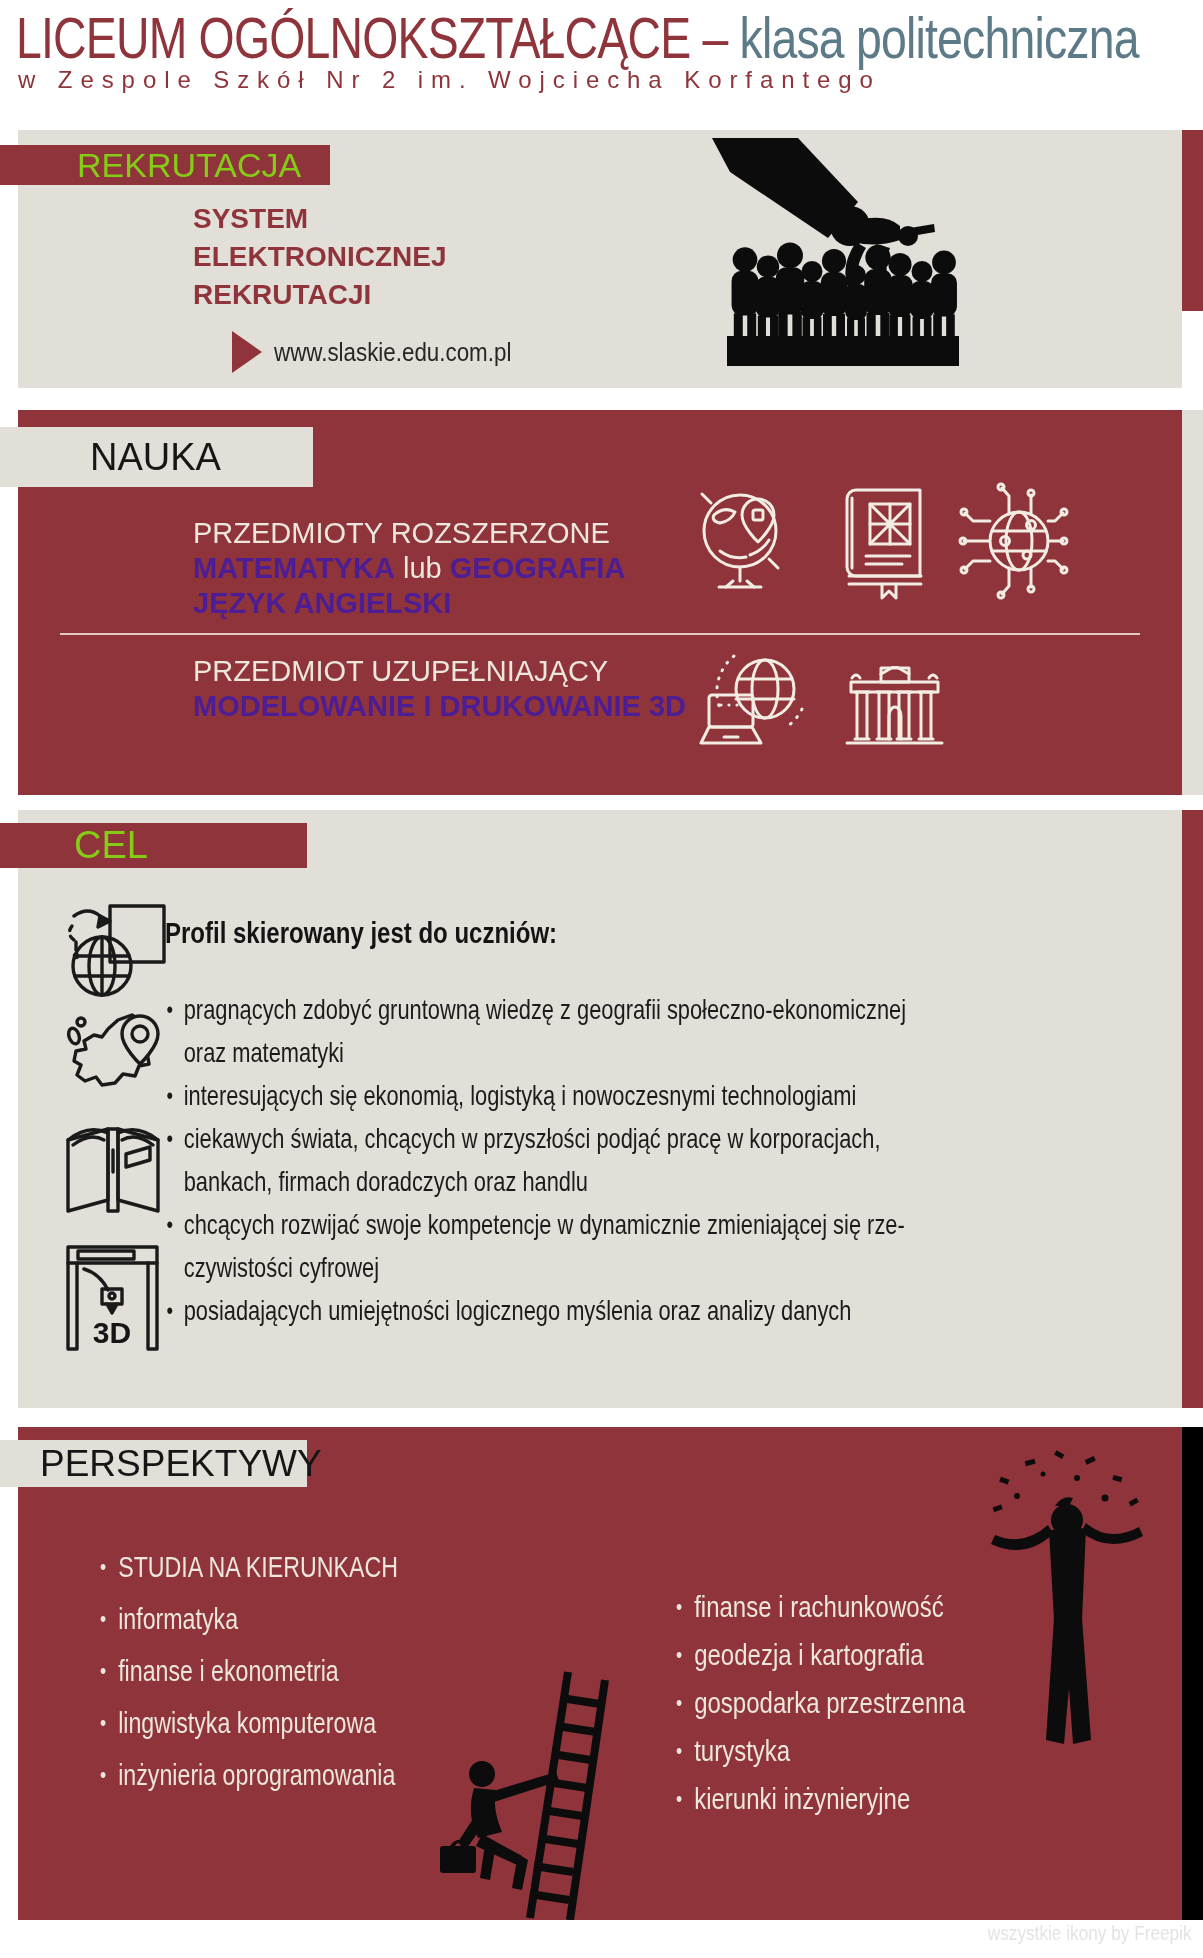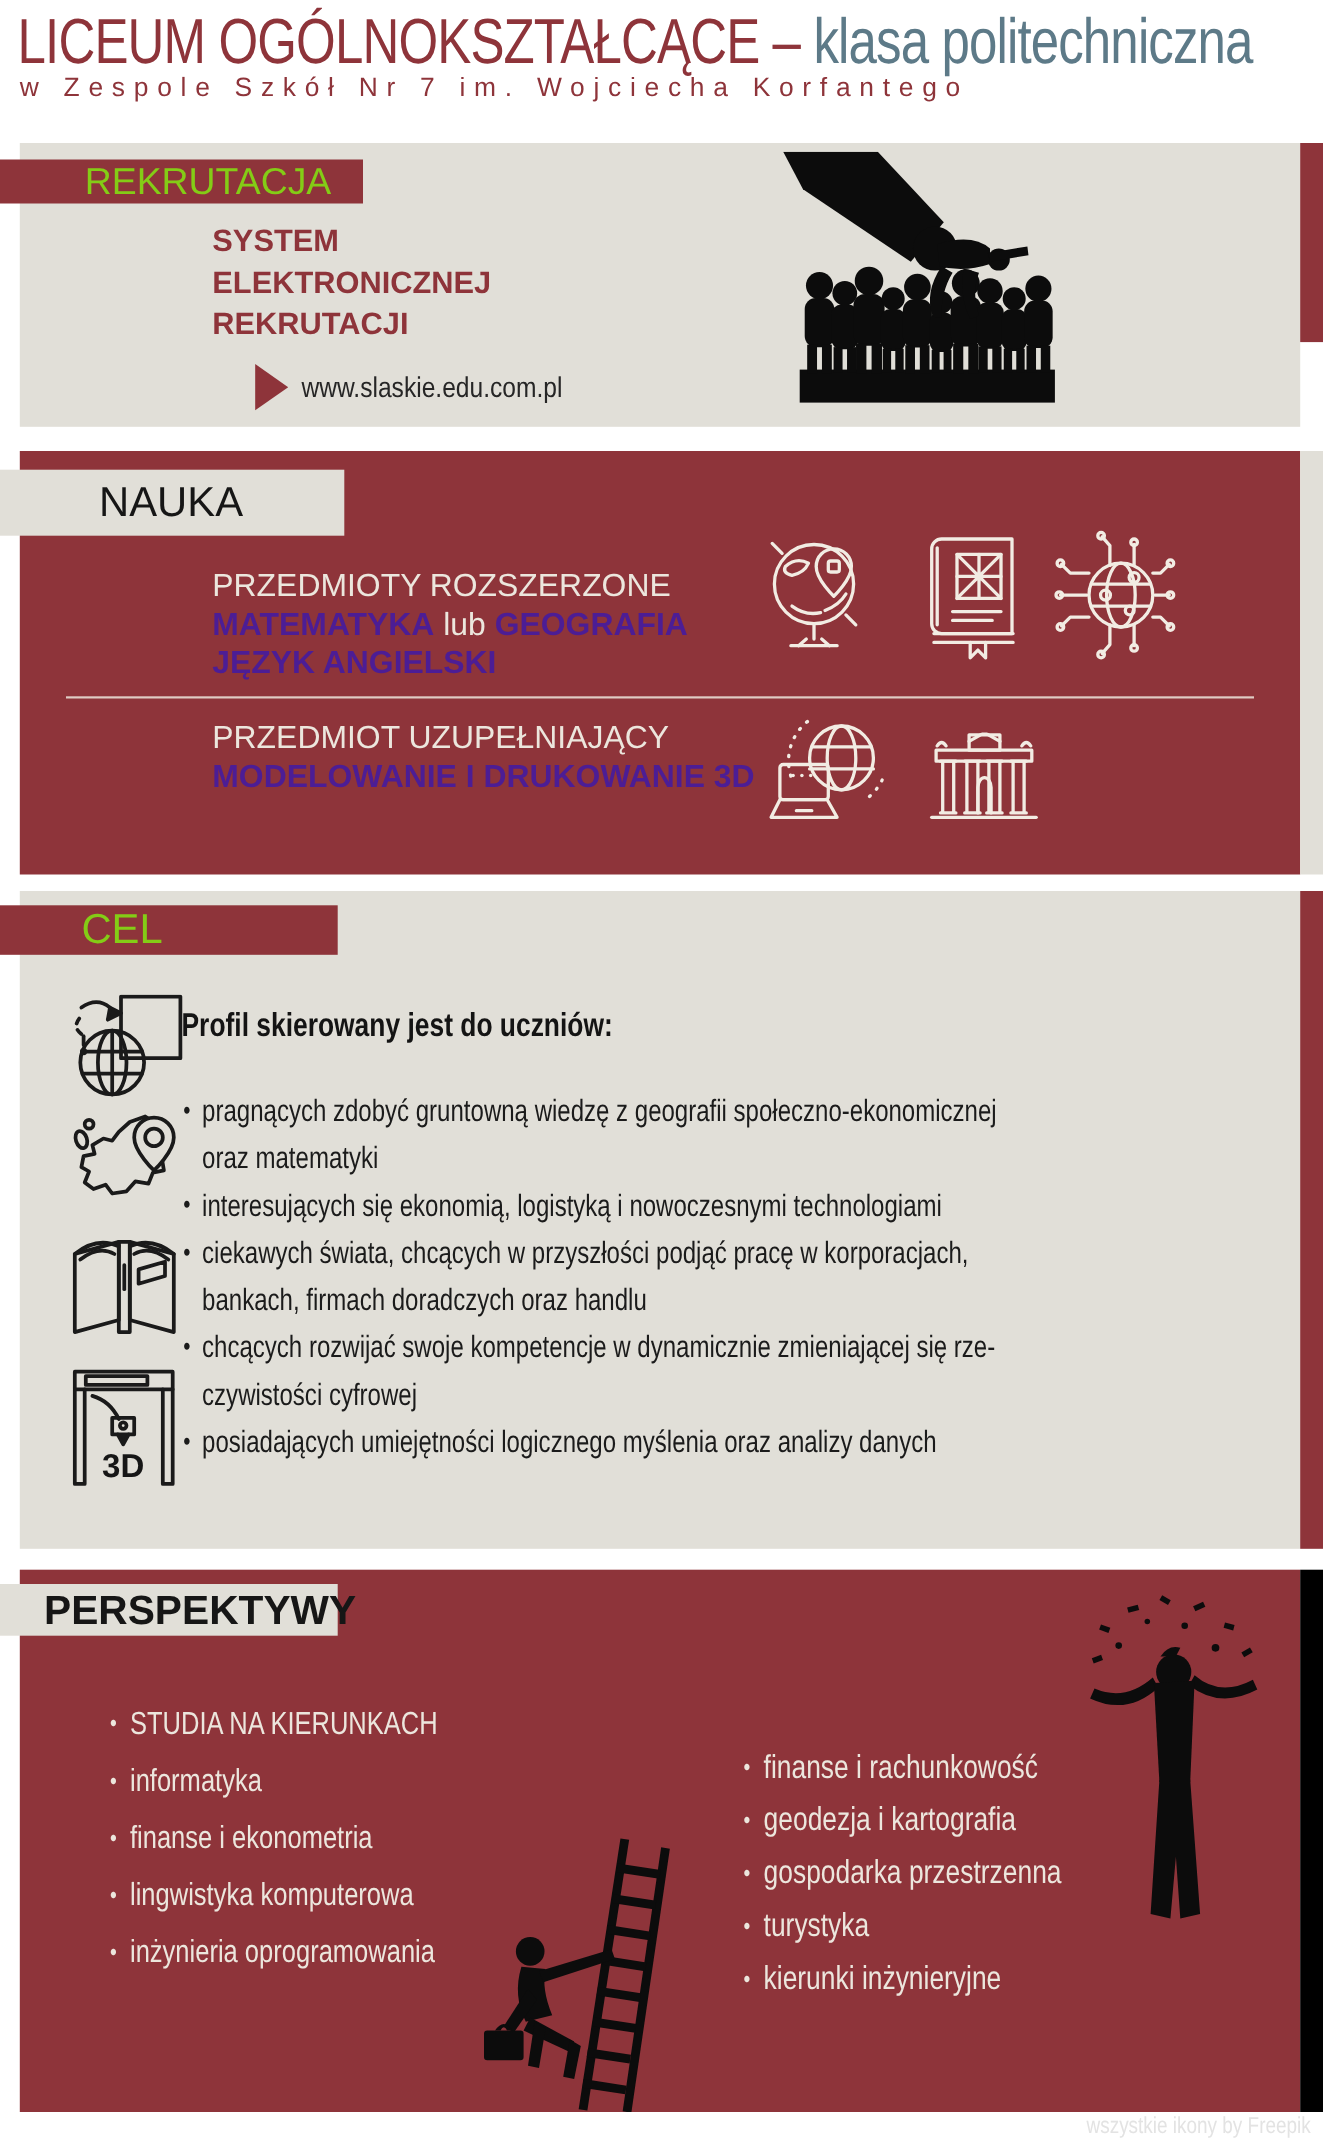--- a/index.html
+++ b/index.html
@@ -53,21 +53,21 @@
                  transform:scaleX(0.82);transform-origin:100% 0;}
 </style>
 </head>
 <body>
 
 <div class="page">
 
   <div class="abs hdr-title">
     <span class="t-red">LICEUM OGÓLNOKSZTAŁCĄCE – </span><span class="t-blue">klasa politechniczna</span>
   </div>
-  <div class="abs hdr-sub">w Zespole Szkół Nr 7 im. Wojciecha Korfantego</div>
+  <div class="abs hdr-sub">w Zespole Szkół Nr 2 im. Wojciecha Korfantego</div>
 
   <div class="abs box-gray" style="left:18px;top:130px;width:1164px;height:258px;"></div>
   <div class="abs strip" style="left:1182px;top:130px;height:181px;background:#8e343a;"></div>
   <div class="abs banner banner-red" style="left:0;top:145px;width:330px;height:40px;padding-left:77px;box-sizing:border-box;">
     <span style="font-size:34px;font-weight:500;">REKRUTACJA</span>
   </div>
   <div class="abs rek-lines">
     <div>SYSTEM</div>
     <div>ELEKTRONICZNEJ</div>
     <div>REKRUTACJI</div>
@@ -270,21 +270,21 @@
       <rect x="38" y="46" width="20" height="15"></rect>
       <circle cx="48" cy="53" r="3"></circle>
       <path d="M43,61 L48,70 L53,61" fill="#1a1a1a"></path>
     </g>
     <text x="48" y="100" text-anchor="middle" font-size="30" font-weight="bold" fill="#161616" font-family="Liberation Sans, sans-serif">3D</text>
   </svg>
 
   <div class="abs box-red" style="left:18px;top:1427px;width:1164px;height:493px;"></div>
   <div class="abs strip" style="left:1182px;top:1427px;height:493px;background:#000000;"></div>
   <div class="abs banner banner-gray" style="left:0;top:1440px;width:307px;height:47px;padding-left:40px;box-sizing:border-box;">
-    <span style="font-size:37px;font-weight:700;text-align:center;">PERSPEKTYWY</span>
+    <span style="font-size:37px;font-weight:400;text-align:center;">PERSPEKTYWY</span>
   </div>
   <div class="abs p-list p-left" id="p-left" style="left:100px;top:1541px;">
       <div class="p-item">
         <span class="p-dot">•</span>
         <span>STUDIA NA KIERUNKACH</span>
       </div>
       <div class="p-item">
         <span class="p-dot">•</span>
         <span>informatyka</span>
       </div>

